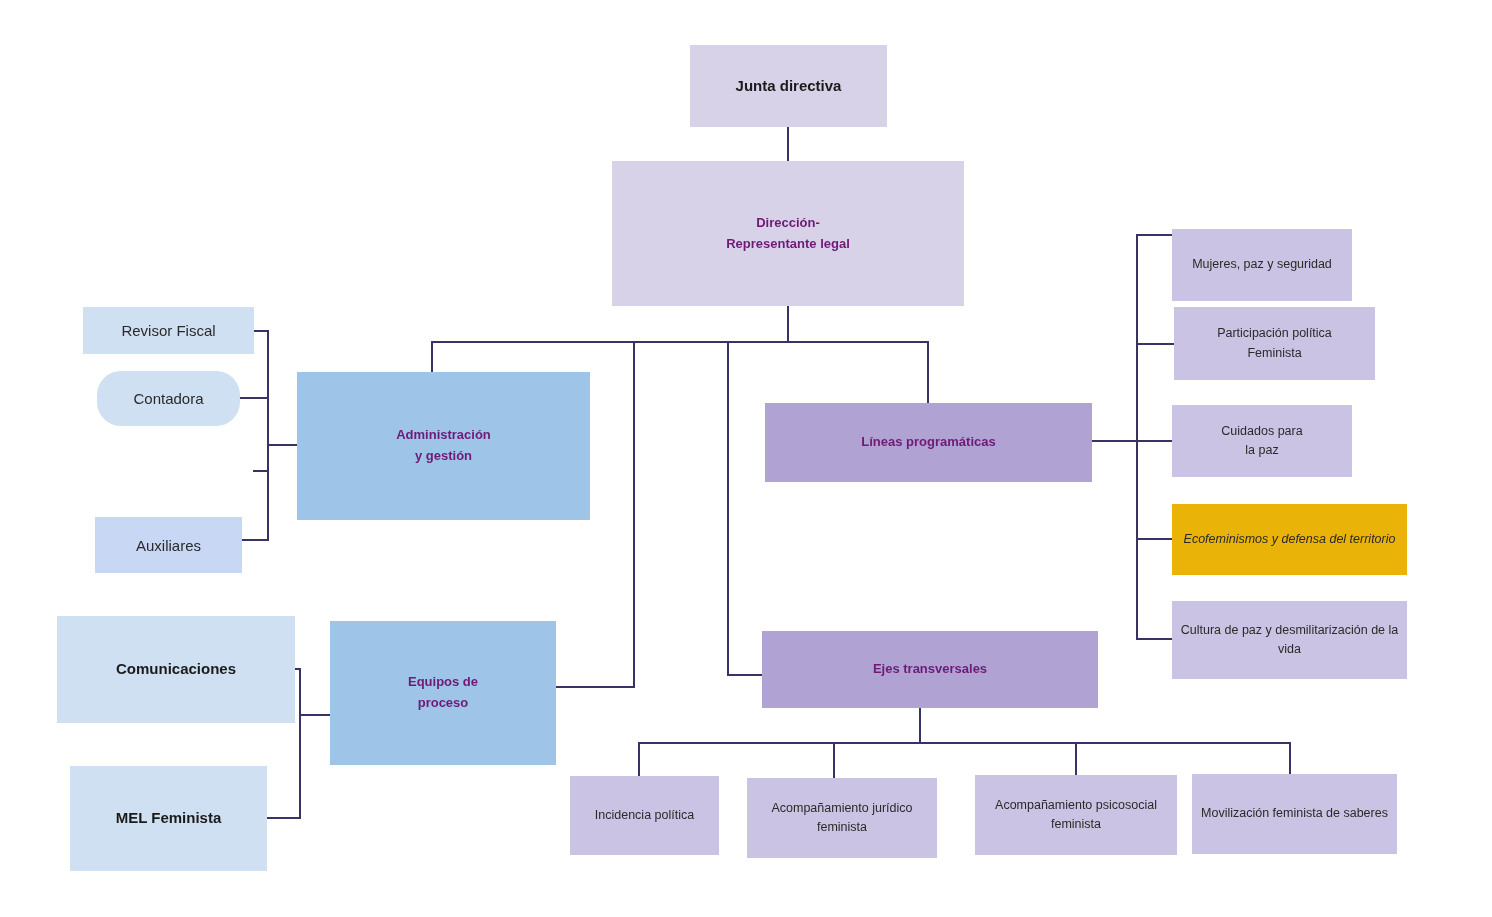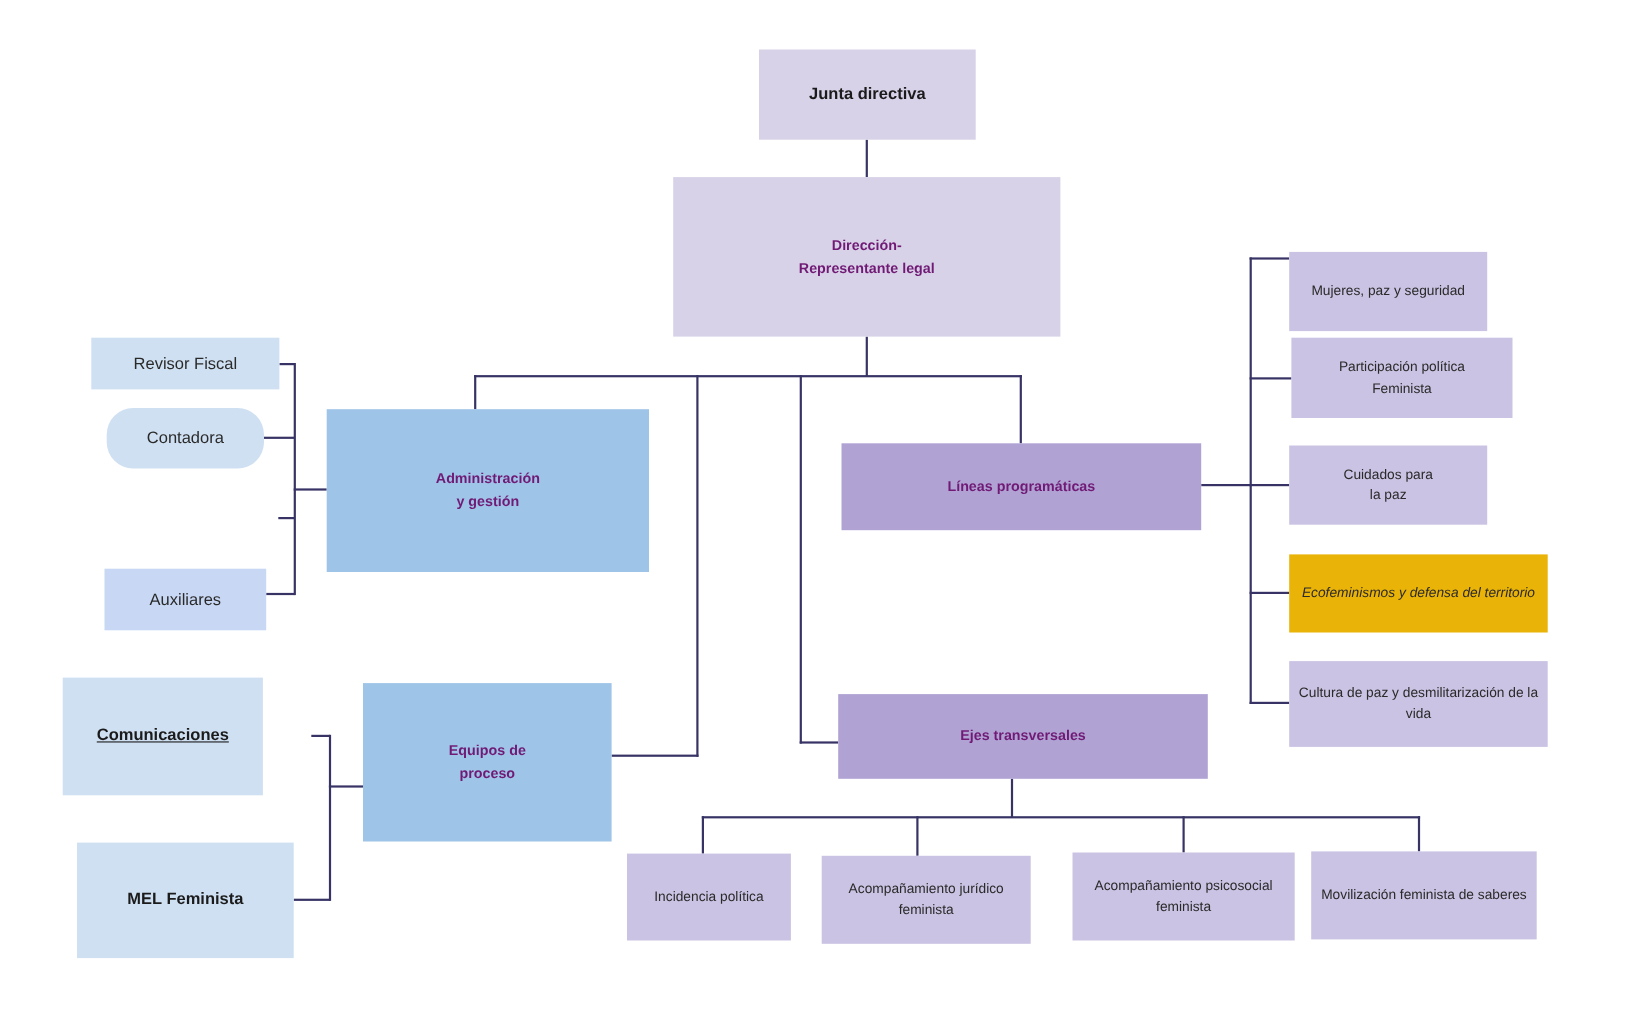--- a/index.html
+++ b/index.html
@@ -25,21 +25,21 @@
   .line{position:absolute;}
 
   
   .n-junta        {left:690px;top:45px;width:197px;height:82px;}
   .n-direccion    {left:612px;top:161px;width:352px;height:145px;}
   .n-admin        {left:297px;top:372px;width:293px;height:148px;}
   .n-revisor      {left:83px; top:307px;width:171px;height:47px;}
   .n-contadora    {left:97px; top:371px;width:143px;height:55px;border-radius:24px;}
   .n-responsable  {left:86px; top:440px;width:167px;height:62px;}
   .n-auxiliares   {left:95px; top:517px;width:147px;height:56px;}
-  .n-comunicaciones{left:57px;top:616px;width:182px;height:107px;text-decoration:underline;}
+  .n-comunicaciones{left:57px;top:616px;width:238px;height:107px;}
   .n-mel          {left:70px; top:766px;width:197px;height:105px;}
   .n-equipos      {left:330px;top:621px;width:226px;height:144px;}
   .n-lineas       {left:765px;top:403px;width:327px;height:79px;}
   .n-ejes         {left:762px;top:631px;width:336px;height:77px;}
   .n-mujeres      {left:1172px;top:199px;width:180px;height:72px;margin-top:30px;}
   .n-participacion{left:1174px;top:307px;width:201px;height:73px;}
   .n-cuidados     {left:1172px;top:405px;width:180px;height:72px;}
   .n-ecofem       {left:1172px;top:504px;width:235px;height:71px;}
   .n-cultura      {left:1172px;top:601px;width:235px;height:78px;}
   .n-incidencia   {left:570px;top:776px;width:149px;height:79px;}

